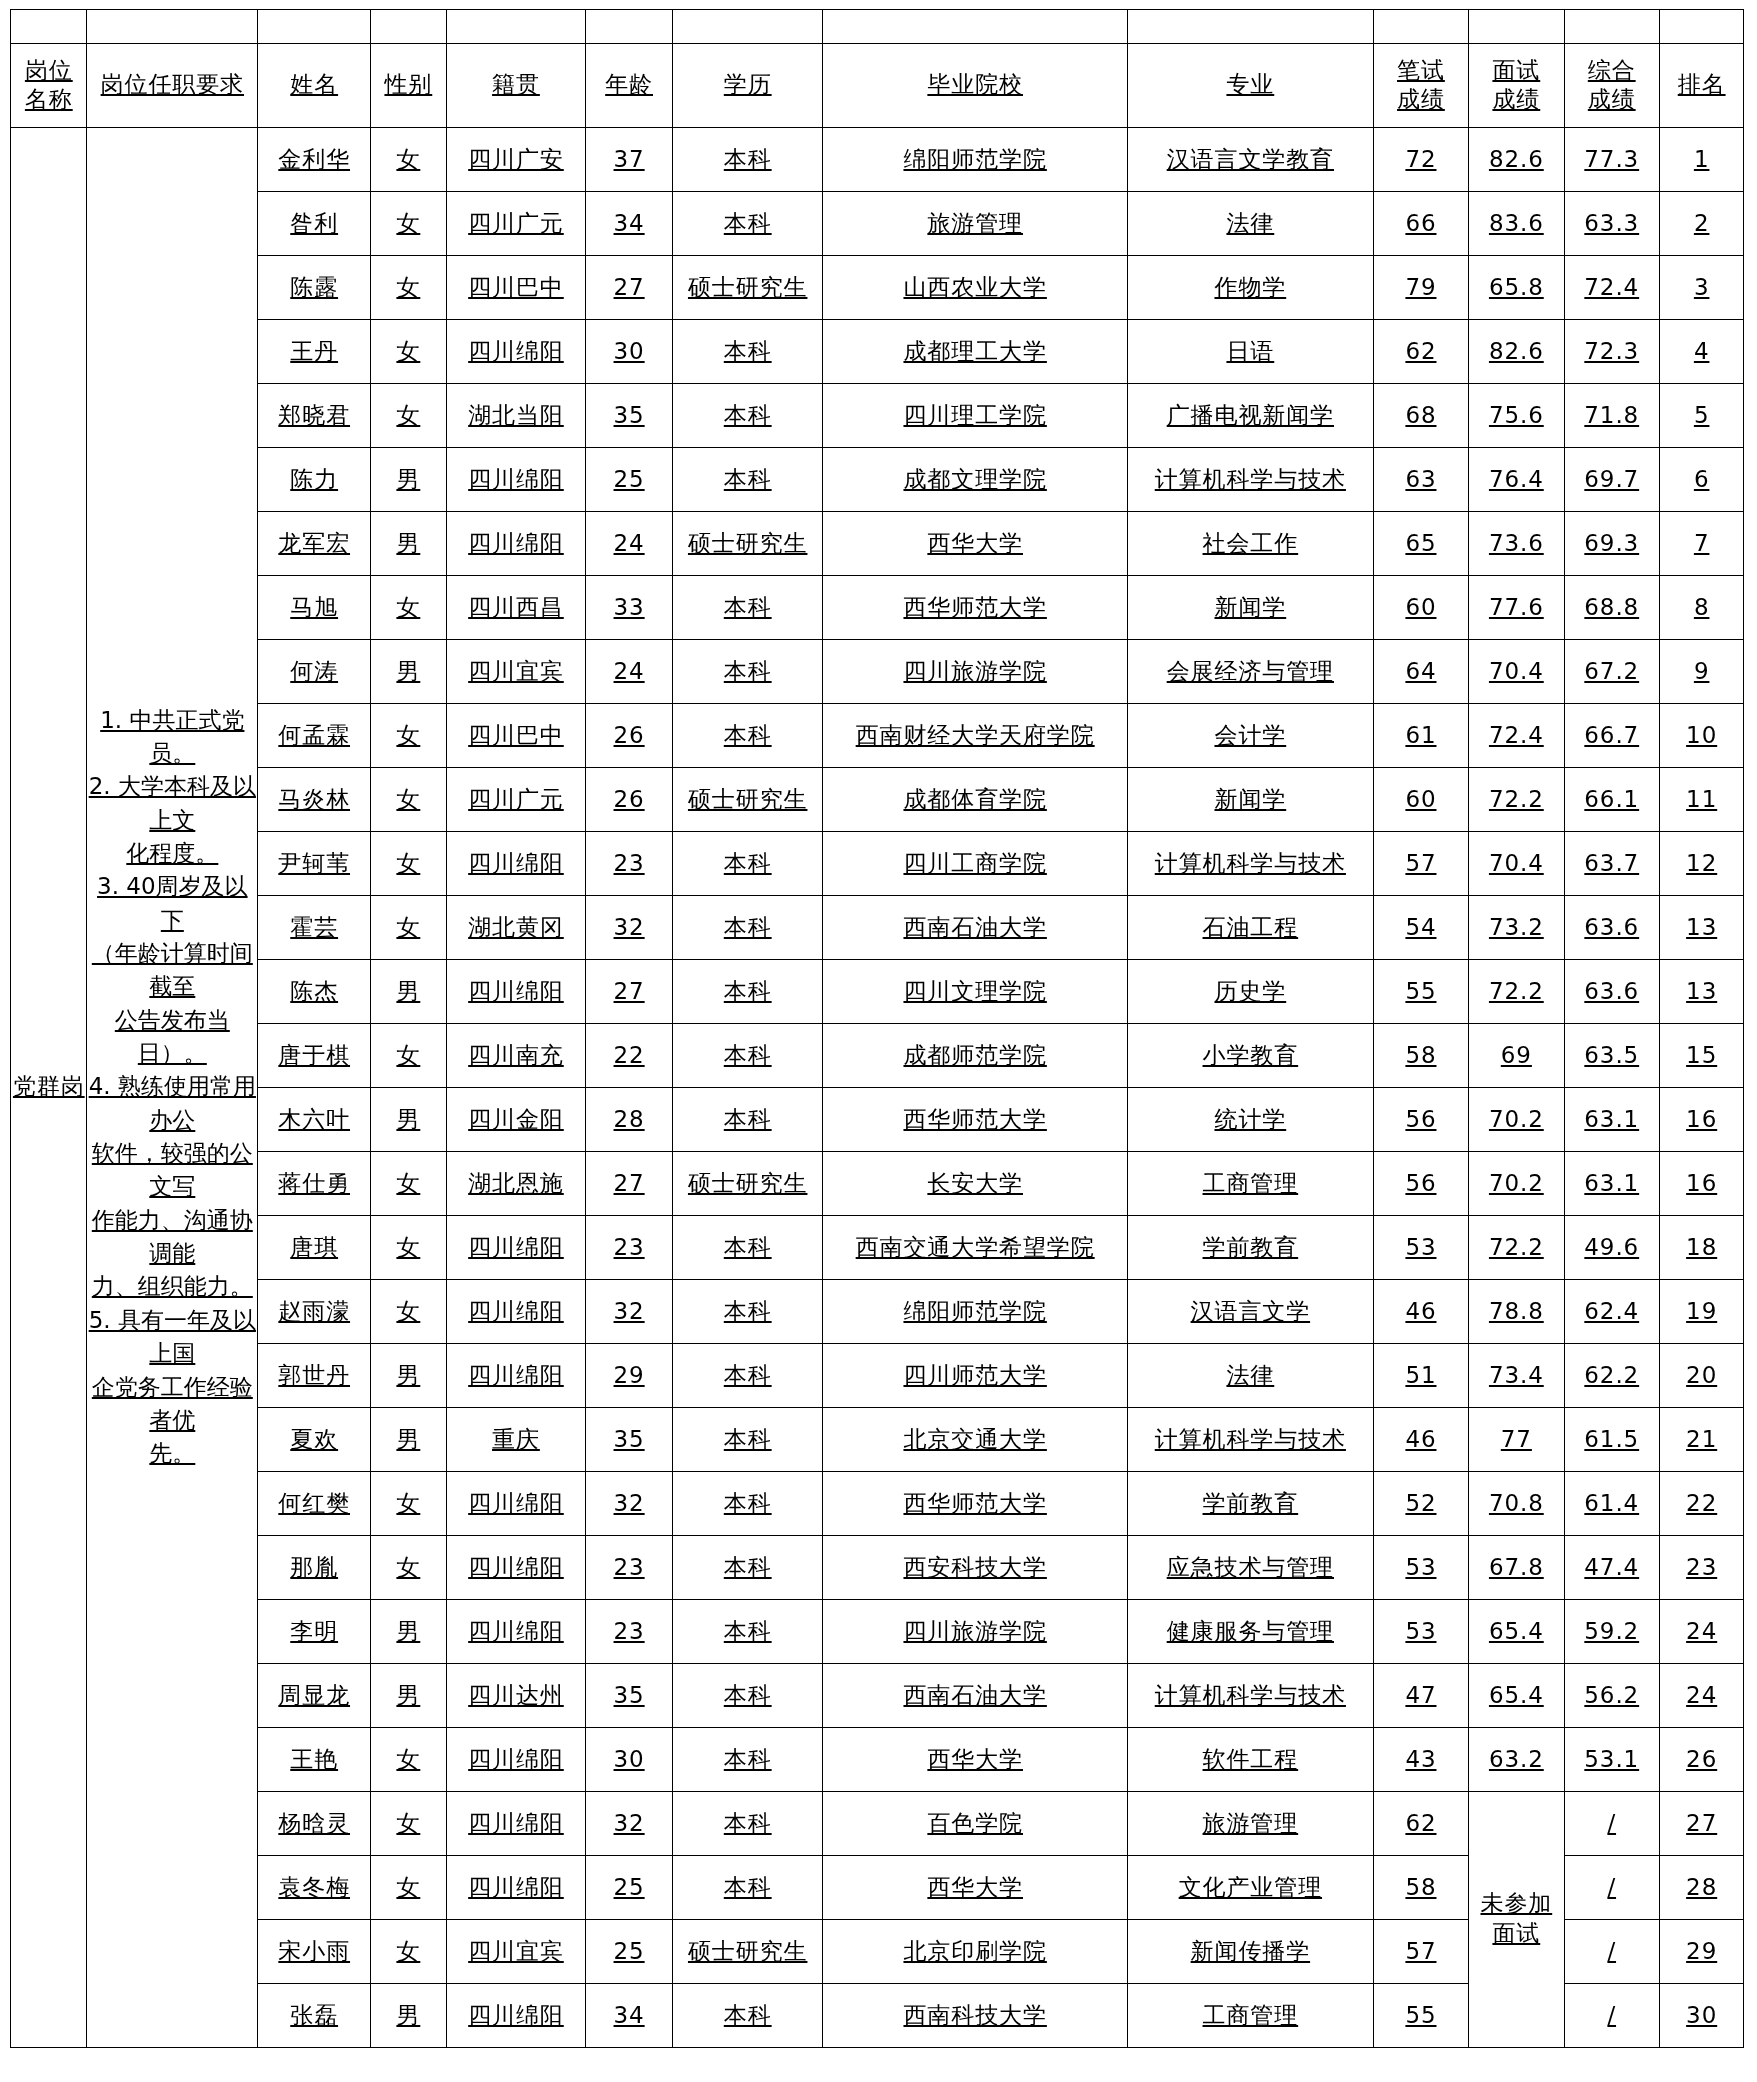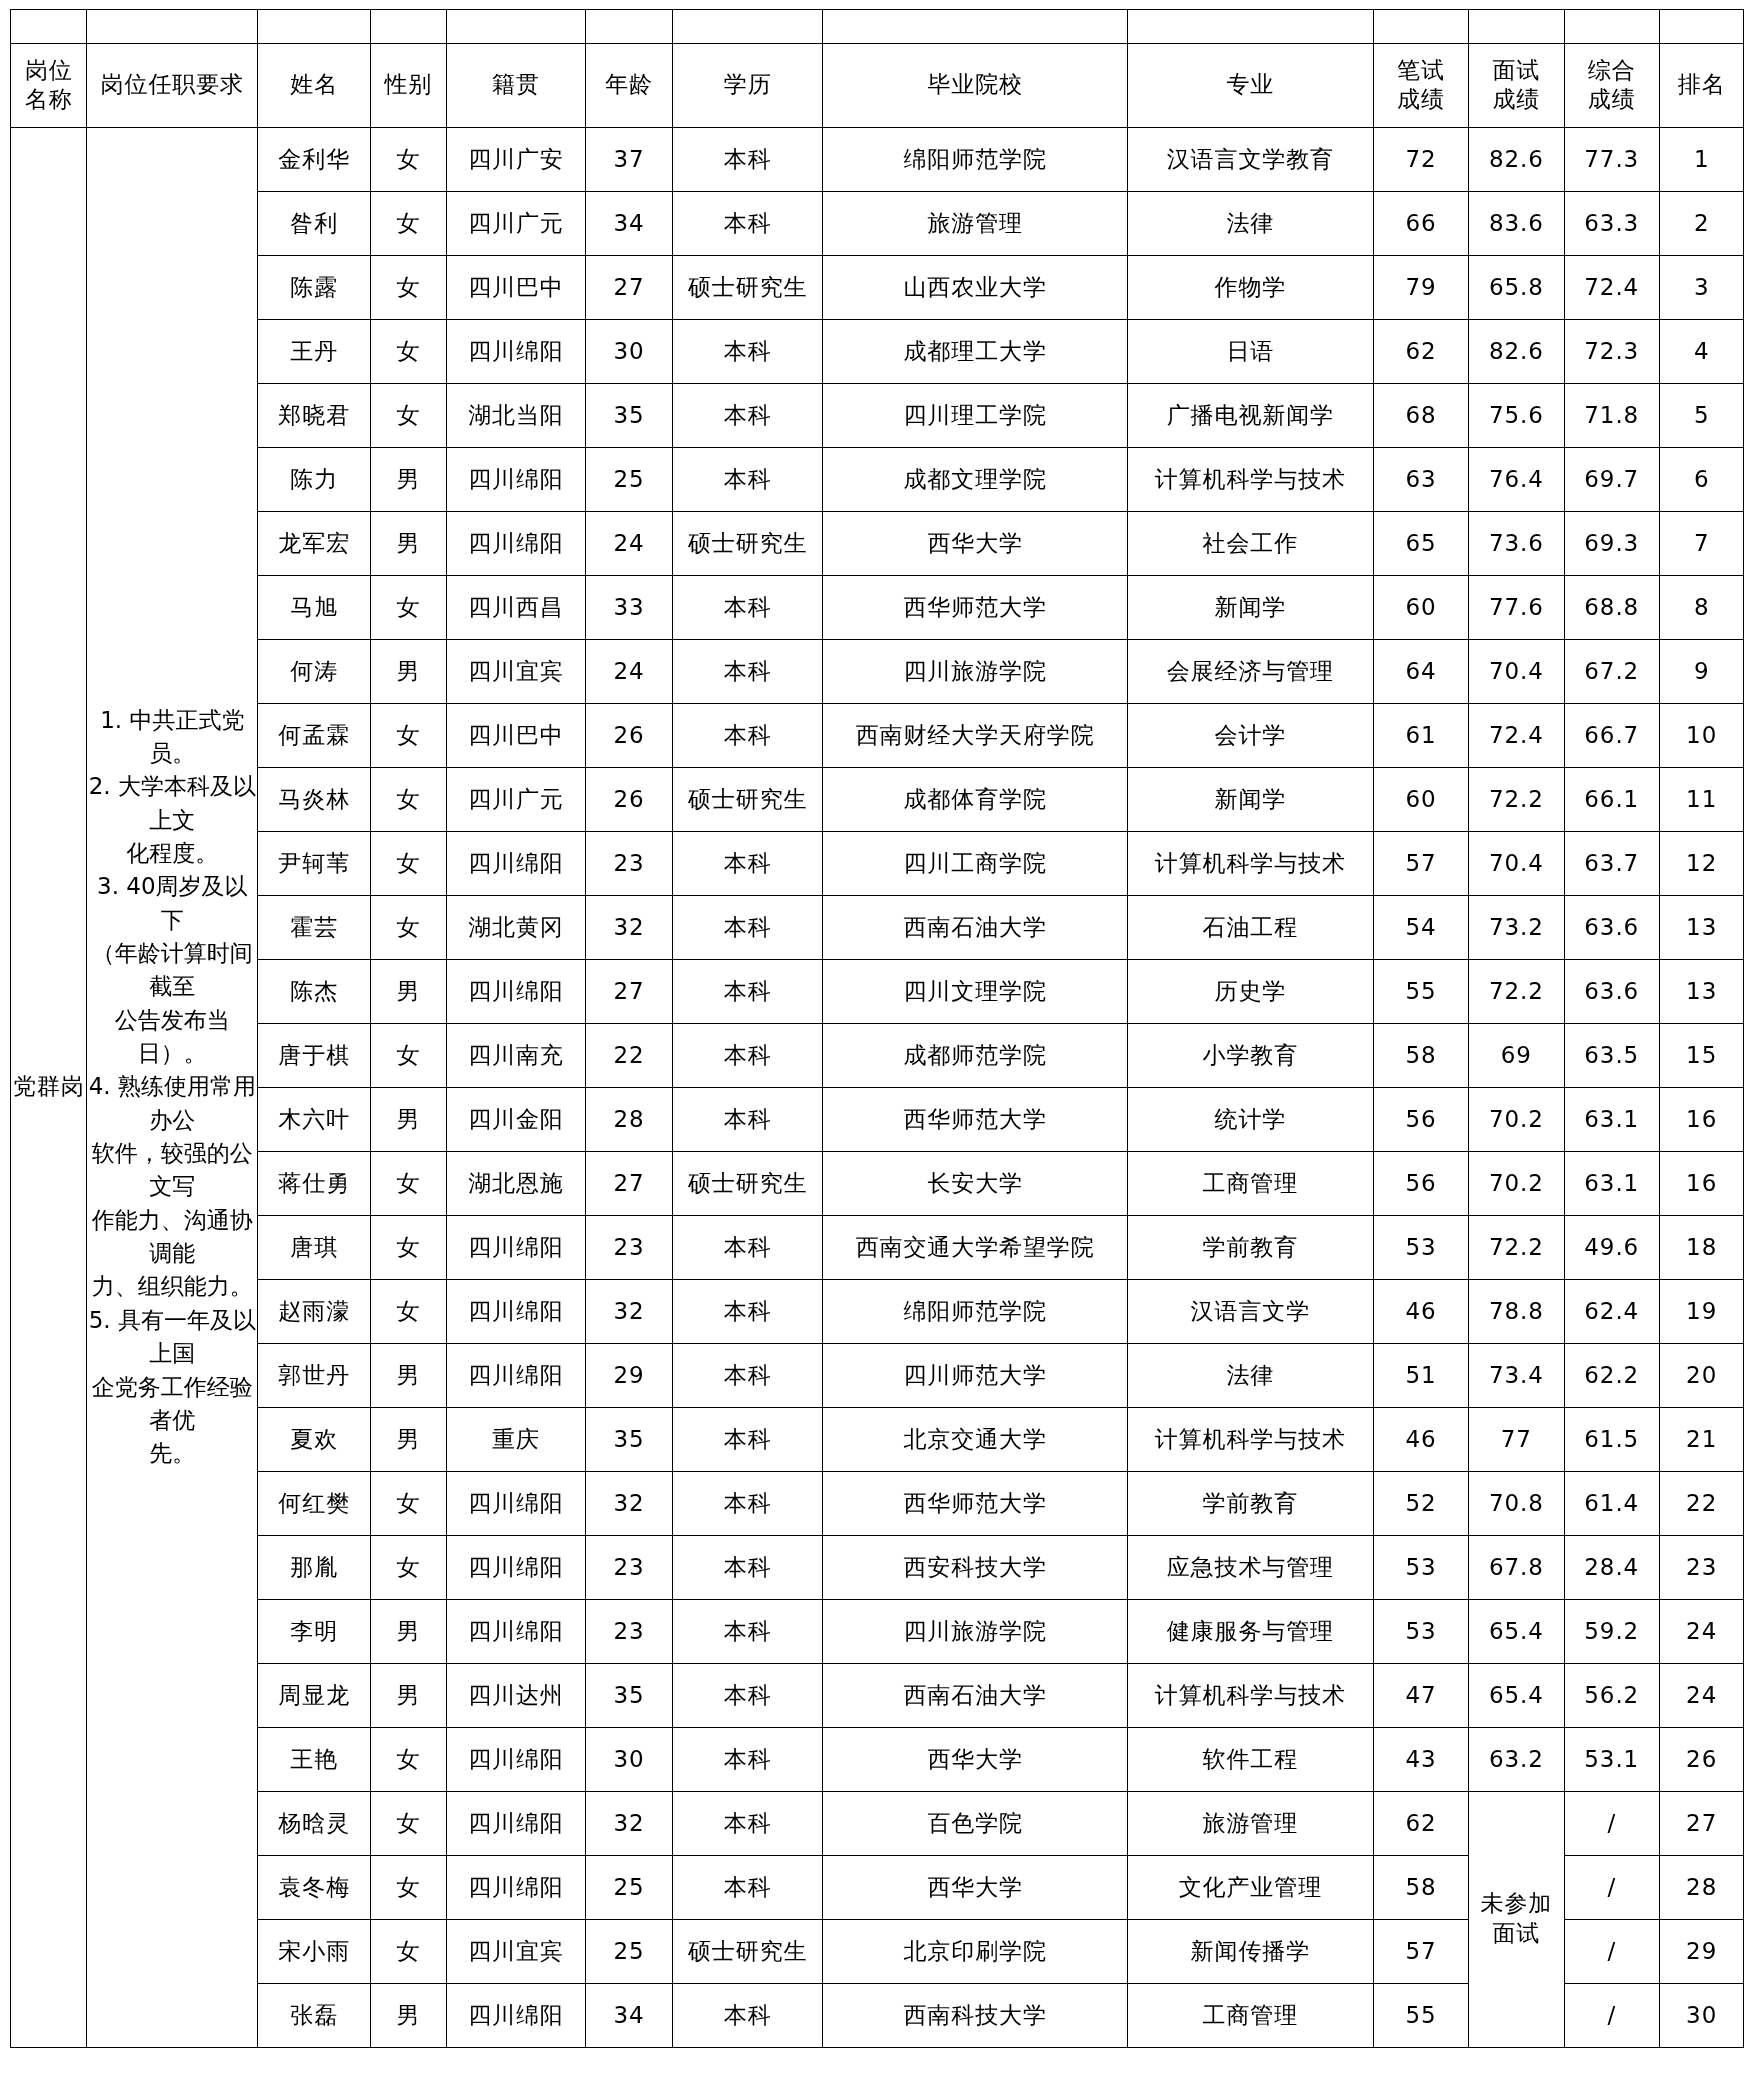--- a/index.html
+++ b/index.html
@@ -8,20 +8,21 @@
     background: #ffffff;
   }
   body {
     font-family: "DejaVu Sans", "Liberation Sans", sans-serif;
     width: 1757px;
   }
   .sheet {
     width: 1406px;
     box-sizing: border-box;
     padding: 8.6px 10.4px 12px 10.4px;
+    text-decoration: underline;
   }
   table.grid {
     border-collapse: collapse;
     table-layout: fixed;
     width: 1734px;
     margin: 0 auto;
   }
   table.grid td, table.grid th {
     border: 0.9px solid #000000;
     padding: 0;
@@ -476,21 +477,21 @@
         <tr class="datarow">
           <td class="name-cell">那胤</td>
           <td class="sex-cell">女</td>
           <td class="origin-cell">四川绵阳</td>
           <td class="age-cell">23</td>
           <td class="edu-cell">本科</td>
           <td class="school-cell">西安科技大学</td>
           <td class="major-cell">应急技术与管理</td>
           <td class="written-cell">53</td>
           <td class="interview-cell">67.8</td>
-          <td class="total-cell">28.4</td>
+          <td class="total-cell">47.4</td>
           <td class="rank-cell">23</td>
         </tr>
         <tr class="datarow">
           <td class="name-cell">李明</td>
           <td class="sex-cell">男</td>
           <td class="origin-cell">四川绵阳</td>
           <td class="age-cell">23</td>
           <td class="edu-cell">本科</td>
           <td class="school-cell">四川旅游学院</td>
           <td class="major-cell">健康服务与管理</td>

